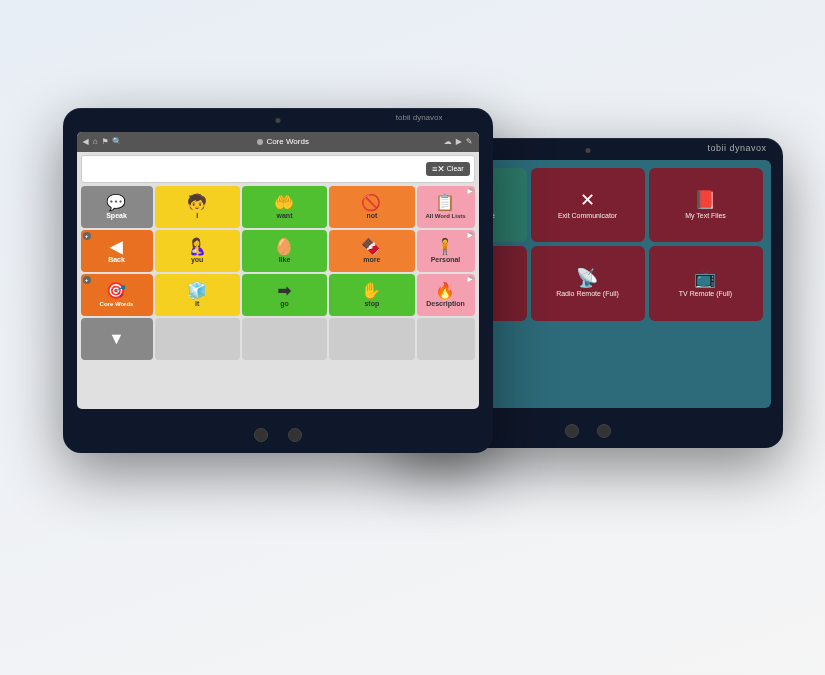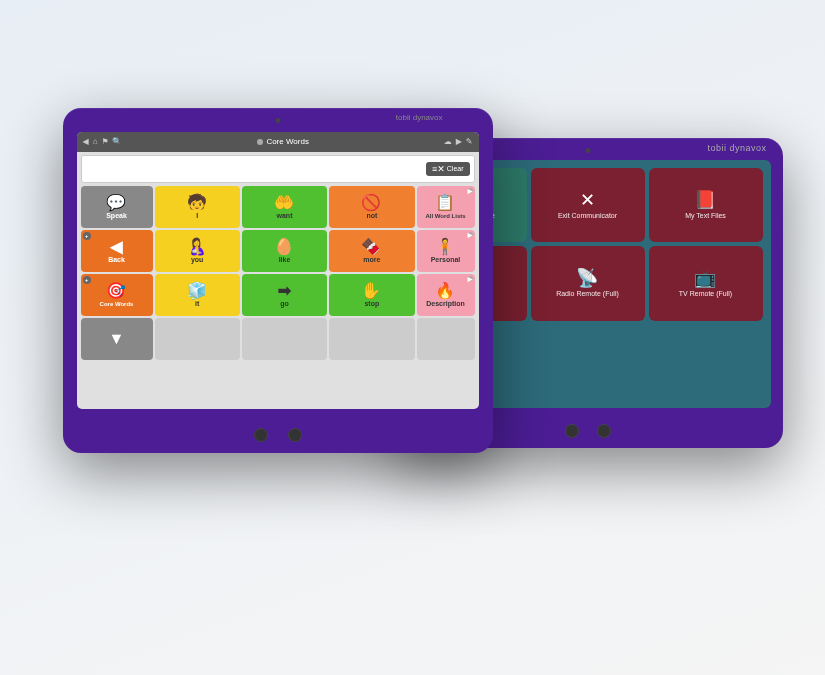--- a/index.html
+++ b/index.html
@@ -16,21 +16,21 @@
 
     .scene {
       position: relative;
       width: 780px;
       height: 560px;
     }
 
     
     .device {
       position: absolute;
-      background: #4c1d95;
+      background: #0f172a;
       border-radius: 18px;
       box-shadow: 0 20px 60px rgba(0,0,0,0.45), inset 0 1px 0 rgba(255,255,255,0.08);
     }
 
     
     .device-back {
       width: 390px;
       height: 310px;
       right: 20px;
       top: 80px;

